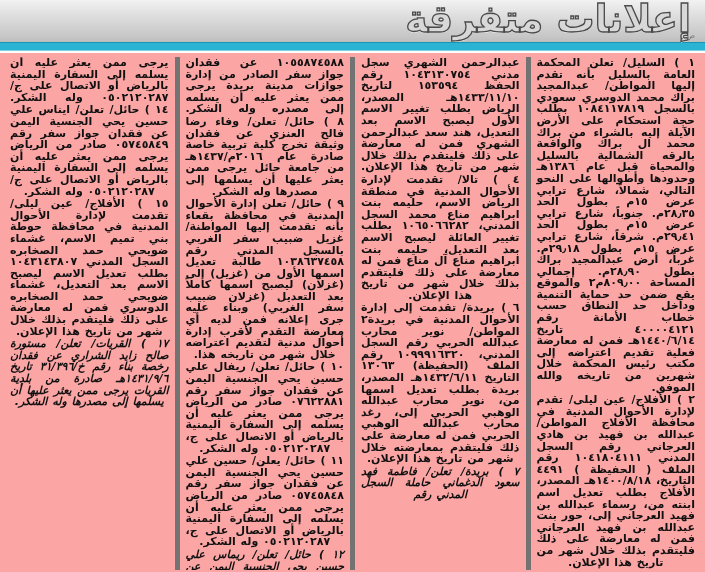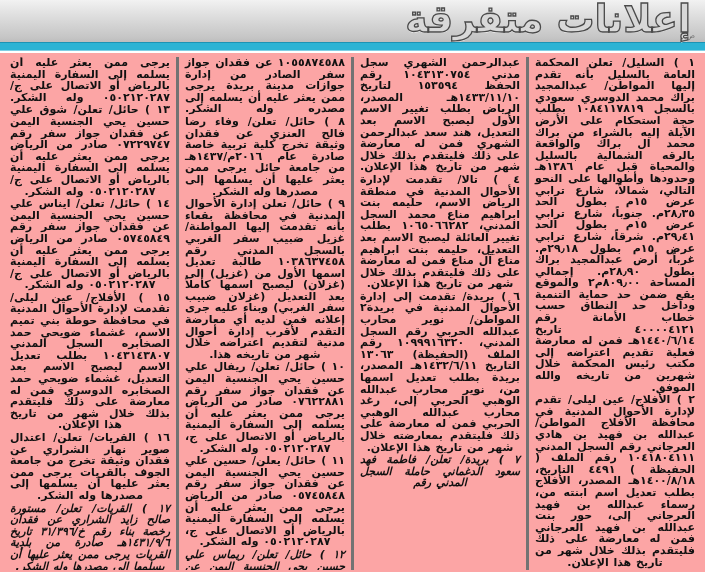--- a/index.html
+++ b/index.html
@@ -69,21 +69,21 @@
     direction:rtl;
     padding:4px 4px 2px 4px;
     box-sizing:border-box;
     overflow:hidden;
   }
   .col{
     flex:1 1 0;
     padding:0 6px;
     box-sizing:border-box;
     overflow:hidden;
-    border-left:3px solid #737373;
+    border-left:5px solid #737373;
   }
   .col:last-child{border-left:none;}
 
   .ad{
     margin:0 0 1px 0;
     font-size:11px;
     line-height:11.6px;
     text-align:justify;
     text-align-last:center;
     color:#111;
@@ -122,21 +122,19 @@
       <div class="col">
         <p class="ad cont">١٠٥٥٨٧٤٥٨٨ عن فقدان جواز سفر الصادر من إدارة جوازات مدينة بريدة يرجى ممن يعثر عليه أن يسلمه إلى مصدره وله الشكر.</p>
         <p class="ad">٨ ) حائل/ تعلن/ وفاء رضا فالح العنزي عن فقدان وثيقة تخرج كلية تربية خاصة صادرة عام ٢٠١٦م/١٤٣٧هـ من جامعة حائل يرجى ممن يعثر عليها أن يسلمها إلى مصدرها وله الشكر.</p>
         <p class="ad">٩ ) حائل/ تعلن إدارة الأحوال المدنية في محافظة بقعاء بأنه تقدمت إليها المواطنة/ غزيل ضبيب سفر الغربي بالسجل المدني رقم ١٠٣٨٦٣٧٤٥٨ طالبة تعديل اسمها الأول من (غزيل) إلى (غزلان) ليصبح اسمها كاملاً بعد التعديل (غزلان ضبيب سفر الغربي) وبناء عليه جرى إعلانه فمن لديه أي معارضة التقدم لأقرب إدارة أحوال مدنية لتقديم اعتراضه خلال شهر من تاريخه هذا.</p>
         <p class="ad">١٠ ) حائل/ تعلن/ ريفال علي حسين يحي الجنسية اليمن عن فقدان جواز سفر رقم ٠٧٦٢٢٨٨١ صادر من الرياض يرجى ممن يعثر عليه أن يسلمه إلى السفارة اليمنية بالرياض أو الاتصال على ج، ٠٥٠٢١٢٠٢٨٧ وله الشكر.</p>
         <p class="ad">١١ ) حائل/ يعلن/ حسين علي حسين يحي الجنسية اليمن عن فقدان جواز سفر رقم ٠٥٧٤٥٨٤٨ صادر من الرياض يرجى ممن يعثر عليه أن يسلمه إلى السفارة اليمنية بالرياض أو الاتصال على ج، ٠٥٠٢١٢٠٢٨٧ وله الشكر.</p>
         <p class="ad tail">١٢ ) حائل/ تعلن/ ريماس علي حسين يحي الجنسية اليمن عن فقدان جواز سفر رقم ٠٥٧٤٥٨٤٧ صادر من الرياض</p>
       </div>
       <div class="col">
         <p class="ad cont">يرجى ممن يعثر عليه أن يسلمه إلى السفارة اليمنية بالرياض أو الاتصال على ج/ ٠٥٠٢١٢٠٢٨٧ وله الشكر.</p>
-        <p class="ad">١٣ ) حائل/ تعلن/ شوق علي حسين يحي الجنسية اليمن عن فقدان جواز سفر رقم ٠٧٢٢٩٧٤٧ صادر من الرياض يرجى ممن يعثر عليه أن يسلمه إلى السفارة اليمنية بالرياض أو الاتصال على ج/ ٠٥٠٢١٢٠٢٨٧ وله الشكر.</p>
         <p class="ad">١٤ ) حائل/ تعلن/ ايناس علي حسين يحي الجنسية اليمن عن فقدان جواز سفر رقم ٠٥٧٤٥٨٤٩ صادر من الرياض يرجى ممن يعثر عليه أن يسلمه إلى السفارة اليمنية بالرياض أو الاتصال على ج/ ٠٥٠٢١٢٠٢٨٧ وله الشكر.</p>
         <p class="ad">١٥ ) الأفلاج/ عين ليلى/ تقدمت لإدارة الأحوال المدنية في محافظة حوطة بني تميم الاسم، غشماء ضويحي حمد الصخابره السجل المدني ١٠٤٣١٤٣٨٠٧ بطلب تعديل الاسم ليصبح الاسم بعد التعديل، غشماء ضويحي حمد الصخابره الدوسري فمن له معارضة على ذلك فليتقدم بذلك خلال شهر من تاريخ هذا الإعلان.</p>
-        <p class="ad">١٦ ) القريات/ تعلن/ اعتدال صوير نهار الشراري عن فقدان وثيقة تخرج من جامعة الجوف بالقريات يرجى ممن يعثر عليها أن يسلمها إلى مصدرها وله الشكر.</p>
         <p class="ad tail">١٧ ) القريات/ تعلن/ مستورة صالح زايد الشراري عن فقدان رخصة بناء رقم خ/٣١/٣٩٦ تاريخ ١٤٣١/٩/٦هـ صادرة من بلدية القريات يرجى ممن يعثر عليها أن يسلمها إلى مصدرها وله الشكر.</p>
       </div>
     </div>
 
 </div>
 
 </body></html>

